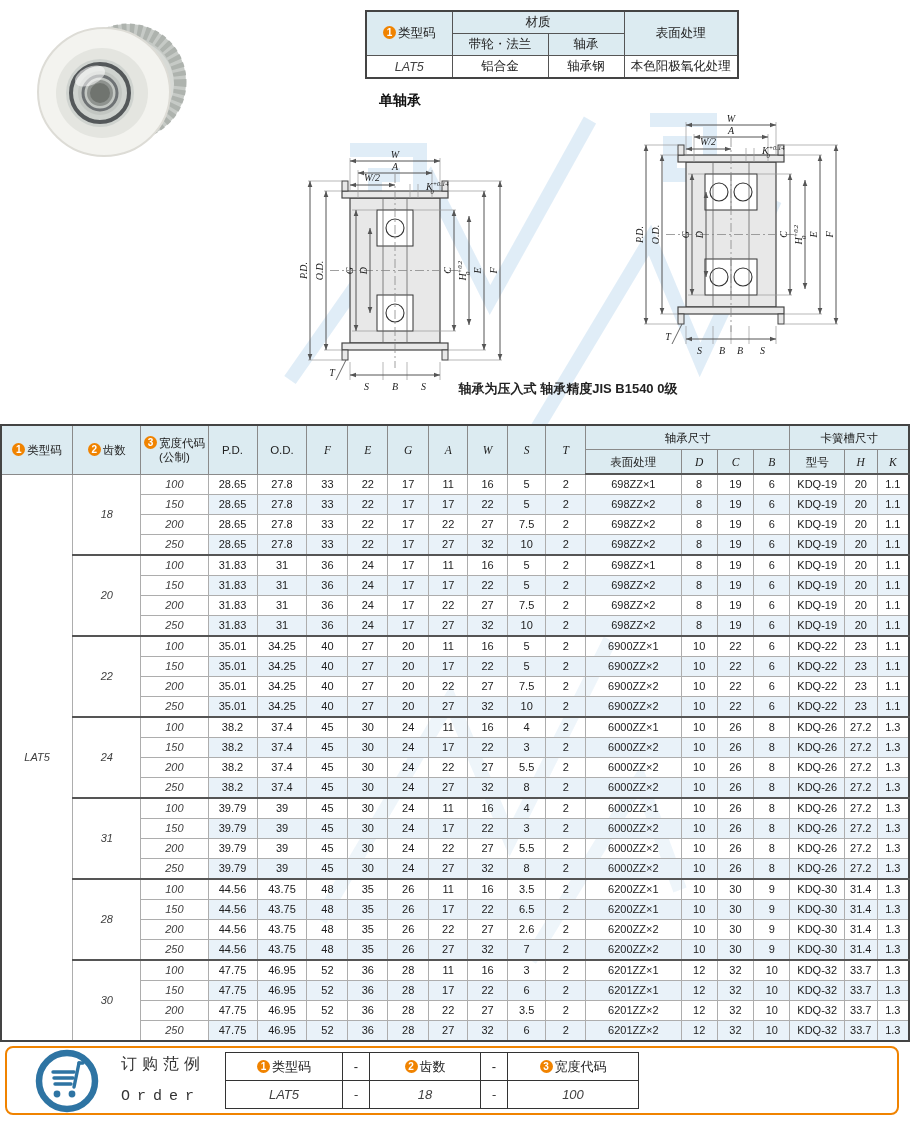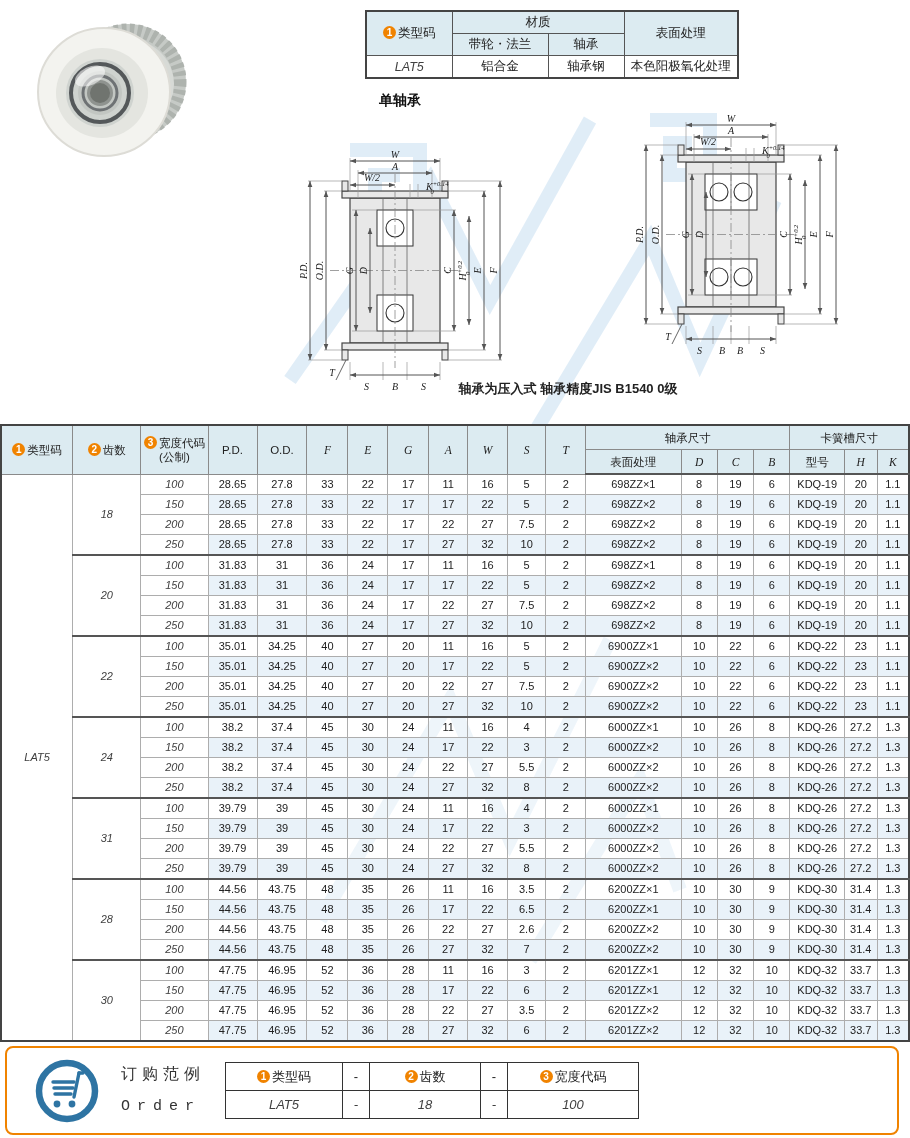--- a/index.html
+++ b/index.html
@@ -36,21 +36,21 @@
   #main-table table{border-collapse:collapse;width:910px;table-layout:fixed;font-size:11px;border:2px solid #444;}
   #main-table td{border:1px solid #adadad;height:19px;line-height:19px;padding:0;text-align:center;
     overflow:hidden;white-space:nowrap;}
   #main-table thead td{background:#dcebf1;border-color:#8a8a8a;font-size:11.5px;height:23px;line-height:14px;color:#222;}
   #main-table thead tr:last-child td{border-bottom:2px solid #555;}
   #main-table td.it{font-style:italic;font-family:"Liberation Serif","DejaVu Serif",serif;}
   #main-table .shade{background:#e9f2f9;}
   #main-table tr.gs td{border-top:2px solid #555;}
   #main-table td.bl{border-left:1.4px solid #777;}
   
-  #order-box{position:absolute;left:5px;top:1046px;width:894px;height:89px;border:2.5px solid #f08300;
+  #order-box{position:absolute;left:5px;top:1046px;width:894px;height:69px;border:2.5px solid #f08300;
     border-radius:8px;z-index:1;display:flex;align-items:center;padding-left:26px;box-sizing:border-box;gap:20px;}
   #order-titles{line-height:1.5;}
   #order-title-cn{font-size:16px;letter-spacing:5px;color:#333;}
   #order-title-en{font-size:15px;letter-spacing:7px;color:#333;font-family:"Liberation Mono","DejaVu Sans Mono",monospace;margin-top:10px;}
   table.ot{border-collapse:collapse;font-size:13px;table-layout:fixed;}
   table.ot td{border:1.5px solid #333;text-align:center;height:27px;padding:0 6px;}
   table.ot td.dash{width:26px;padding:0;}
 </style>
 </head>
 <body>

